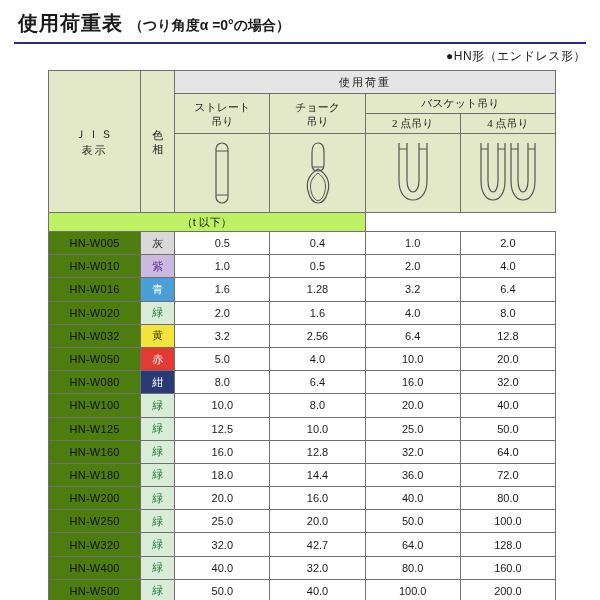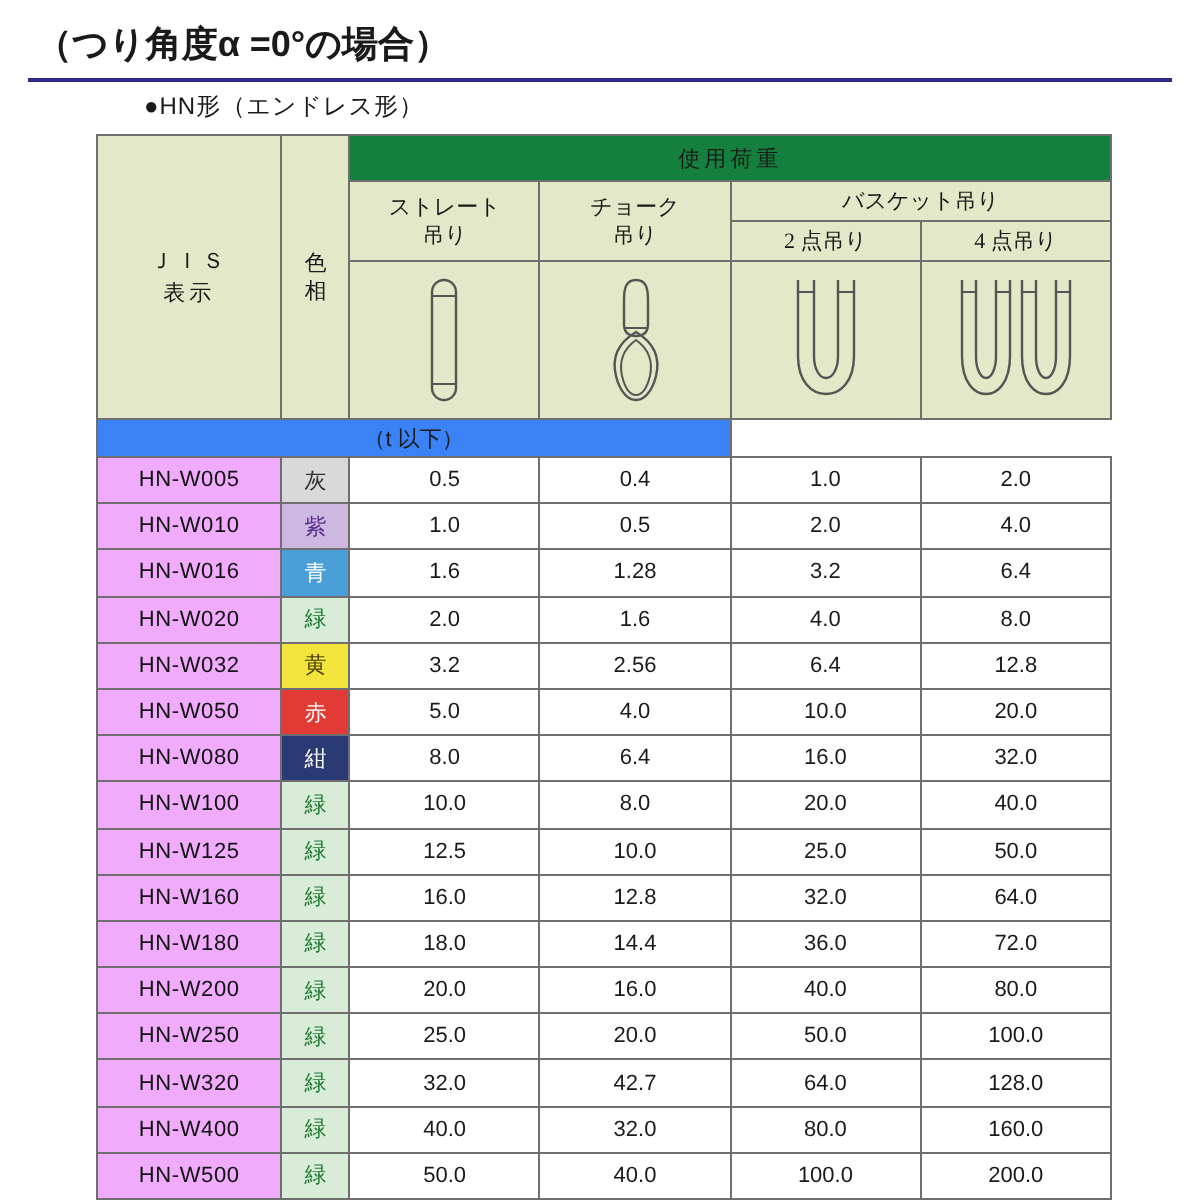--- a/index.html
+++ b/index.html
@@ -27,33 +27,34 @@
     align-items: baseline;
     gap: 6px;
     padding-left: 4px;
   }
   .title-main {
     font-size: 20px;
     font-weight: bold;
     letter-spacing: 1px;
   }
   .title-sub {
-    font-size: 18px;
+    font-size: 14px;
     font-weight: bold;
   }
   .title-rule {
     margin: 5px 0 4px 0;
     height: 2px;
     background: #2b2b8f;
   }
   .subtitle {
     font-size: 12px;
     padding-left: 58px;
     margin-bottom: 5px;
     letter-spacing: .5px;
+    text-align: right;
   }
   
   table.load-table {
     border-collapse: collapse;
     width: 508px;
     margin-left: 34px;
     table-layout: fixed;
   }
   table.load-table td, table.load-table th {
     border: 1px solid #6f6f6f;
@@ -62,21 +63,21 @@
     text-align: center;
     vertical-align: middle;
     padding: 0;
   }
   .hdr {
     background: #e3e8c8;
     font-size: 11.5px;
     font-family: Liberation Serif, serif;
   }
   .hdr-big {
-    background: #15803d;
+    background: #e5e5e5;
     font-size: 13px;
     letter-spacing: 2px;
     height: 22px;
   }
   .col-jis  { width: 92px; }
   .col-color{ width: 34px; }
   .col-d    { width: 95px; }
 
   .jis-cell {
     background: #e3e8c8;
@@ -85,48 +86,49 @@
     letter-spacing: 2px;
   }
   .color-cell-hdr {
     background: #e3e8c8;
     font-size: 11px;
     line-height: 14px;
   }
   .hdr-2line { line-height: 14px; }
   .pic-row td { height: 78px; background: #e3e8c8; }
   .tless-row td {
-    background: #3b82f6;
+    background: #bef264;
     height: 18px;
     font-size: 11px;
     margin-left: 39px;
   }
   .data-row td { height: 22.2px; }
   .code-cell {
     font-size: 10.5px;
     letter-spacing: .3px;
-    background: #f0abfc;
+    background: #4d7c0f;
     color: #111;
   }
   .val-cell {
     font-size: 11.5px;
     background: #ffffff;
   }
   .color-cell {
     font-size: 11px;
     font-weight: bold;
   }
   svg { display: block; margin: 0 auto; }
 </style>
 </head>
 <body>
 
 <div class="page">
 
   <div class="title-row">
+    <span class="title-main">使用荷重表</span>
     <span class="title-sub">（つり角度α =0°の場合）</span>
   </div>
   <div class="title-rule"></div>
   <div class="subtitle">●HN形（エンドレス形）</div>
 
   <table class="load-table">
     <colgroup>
       <col class="col-jis">
         <col class="col-color">
       <col class="col-d">

